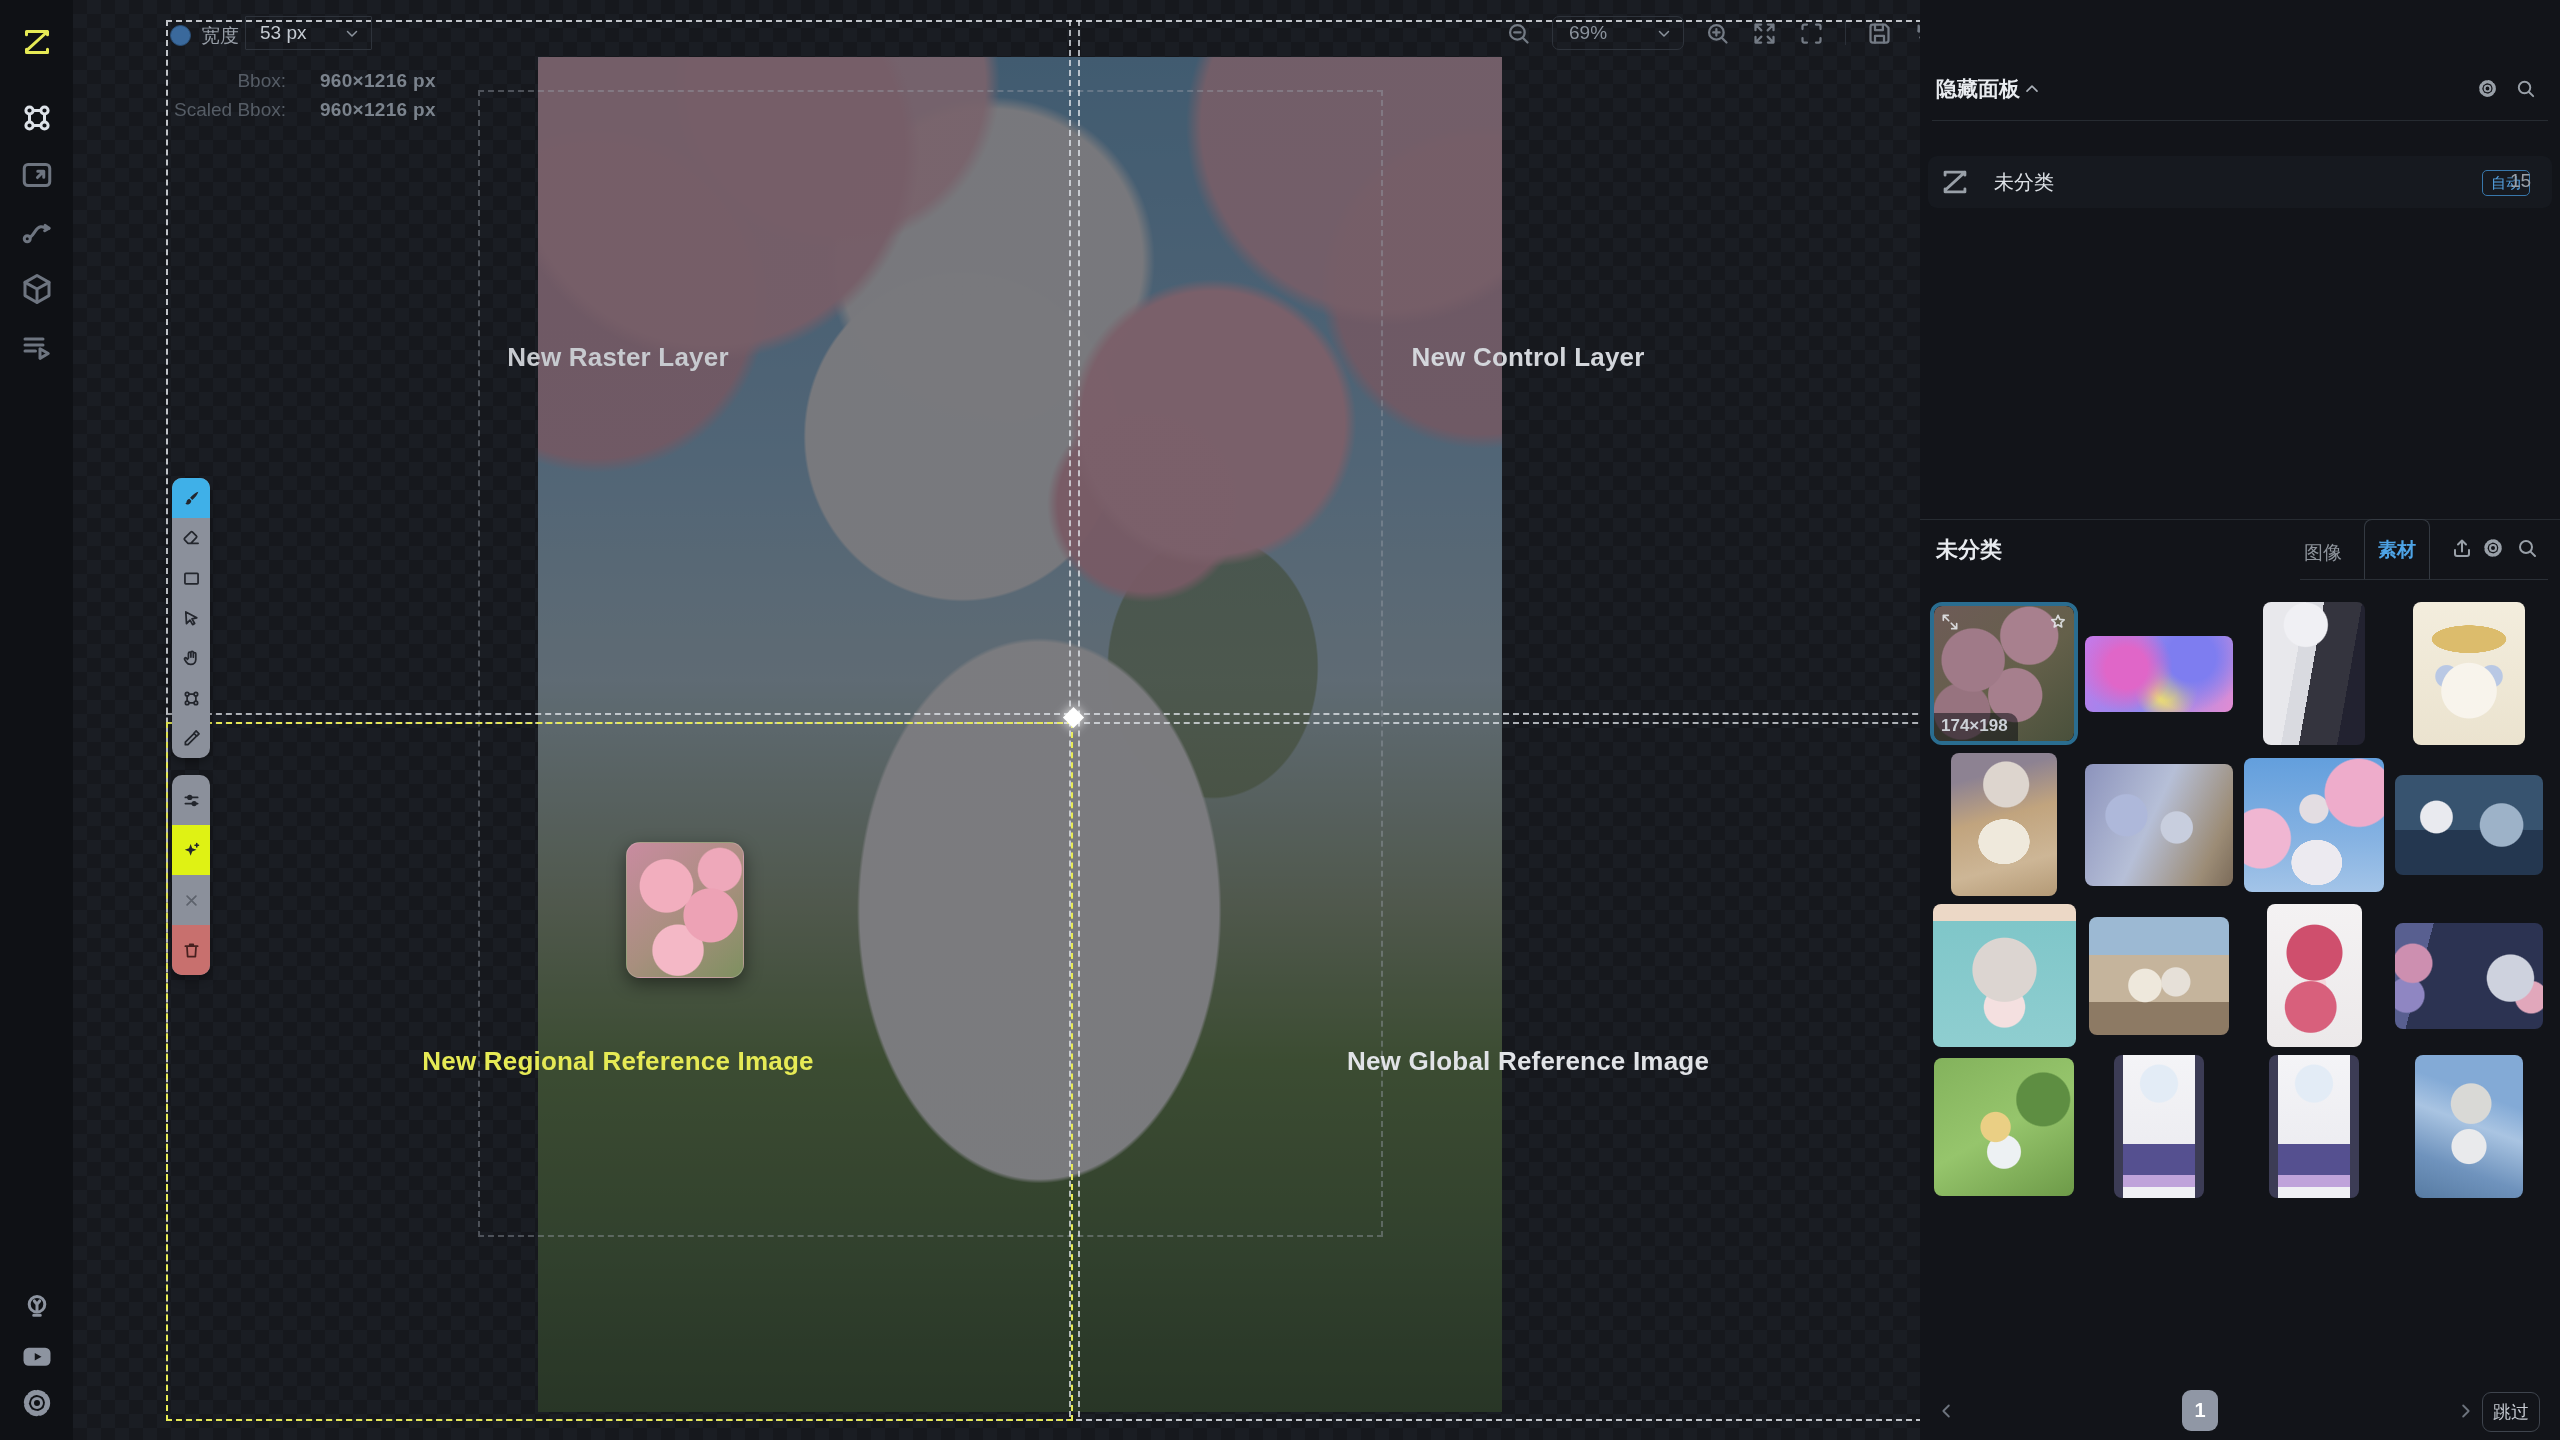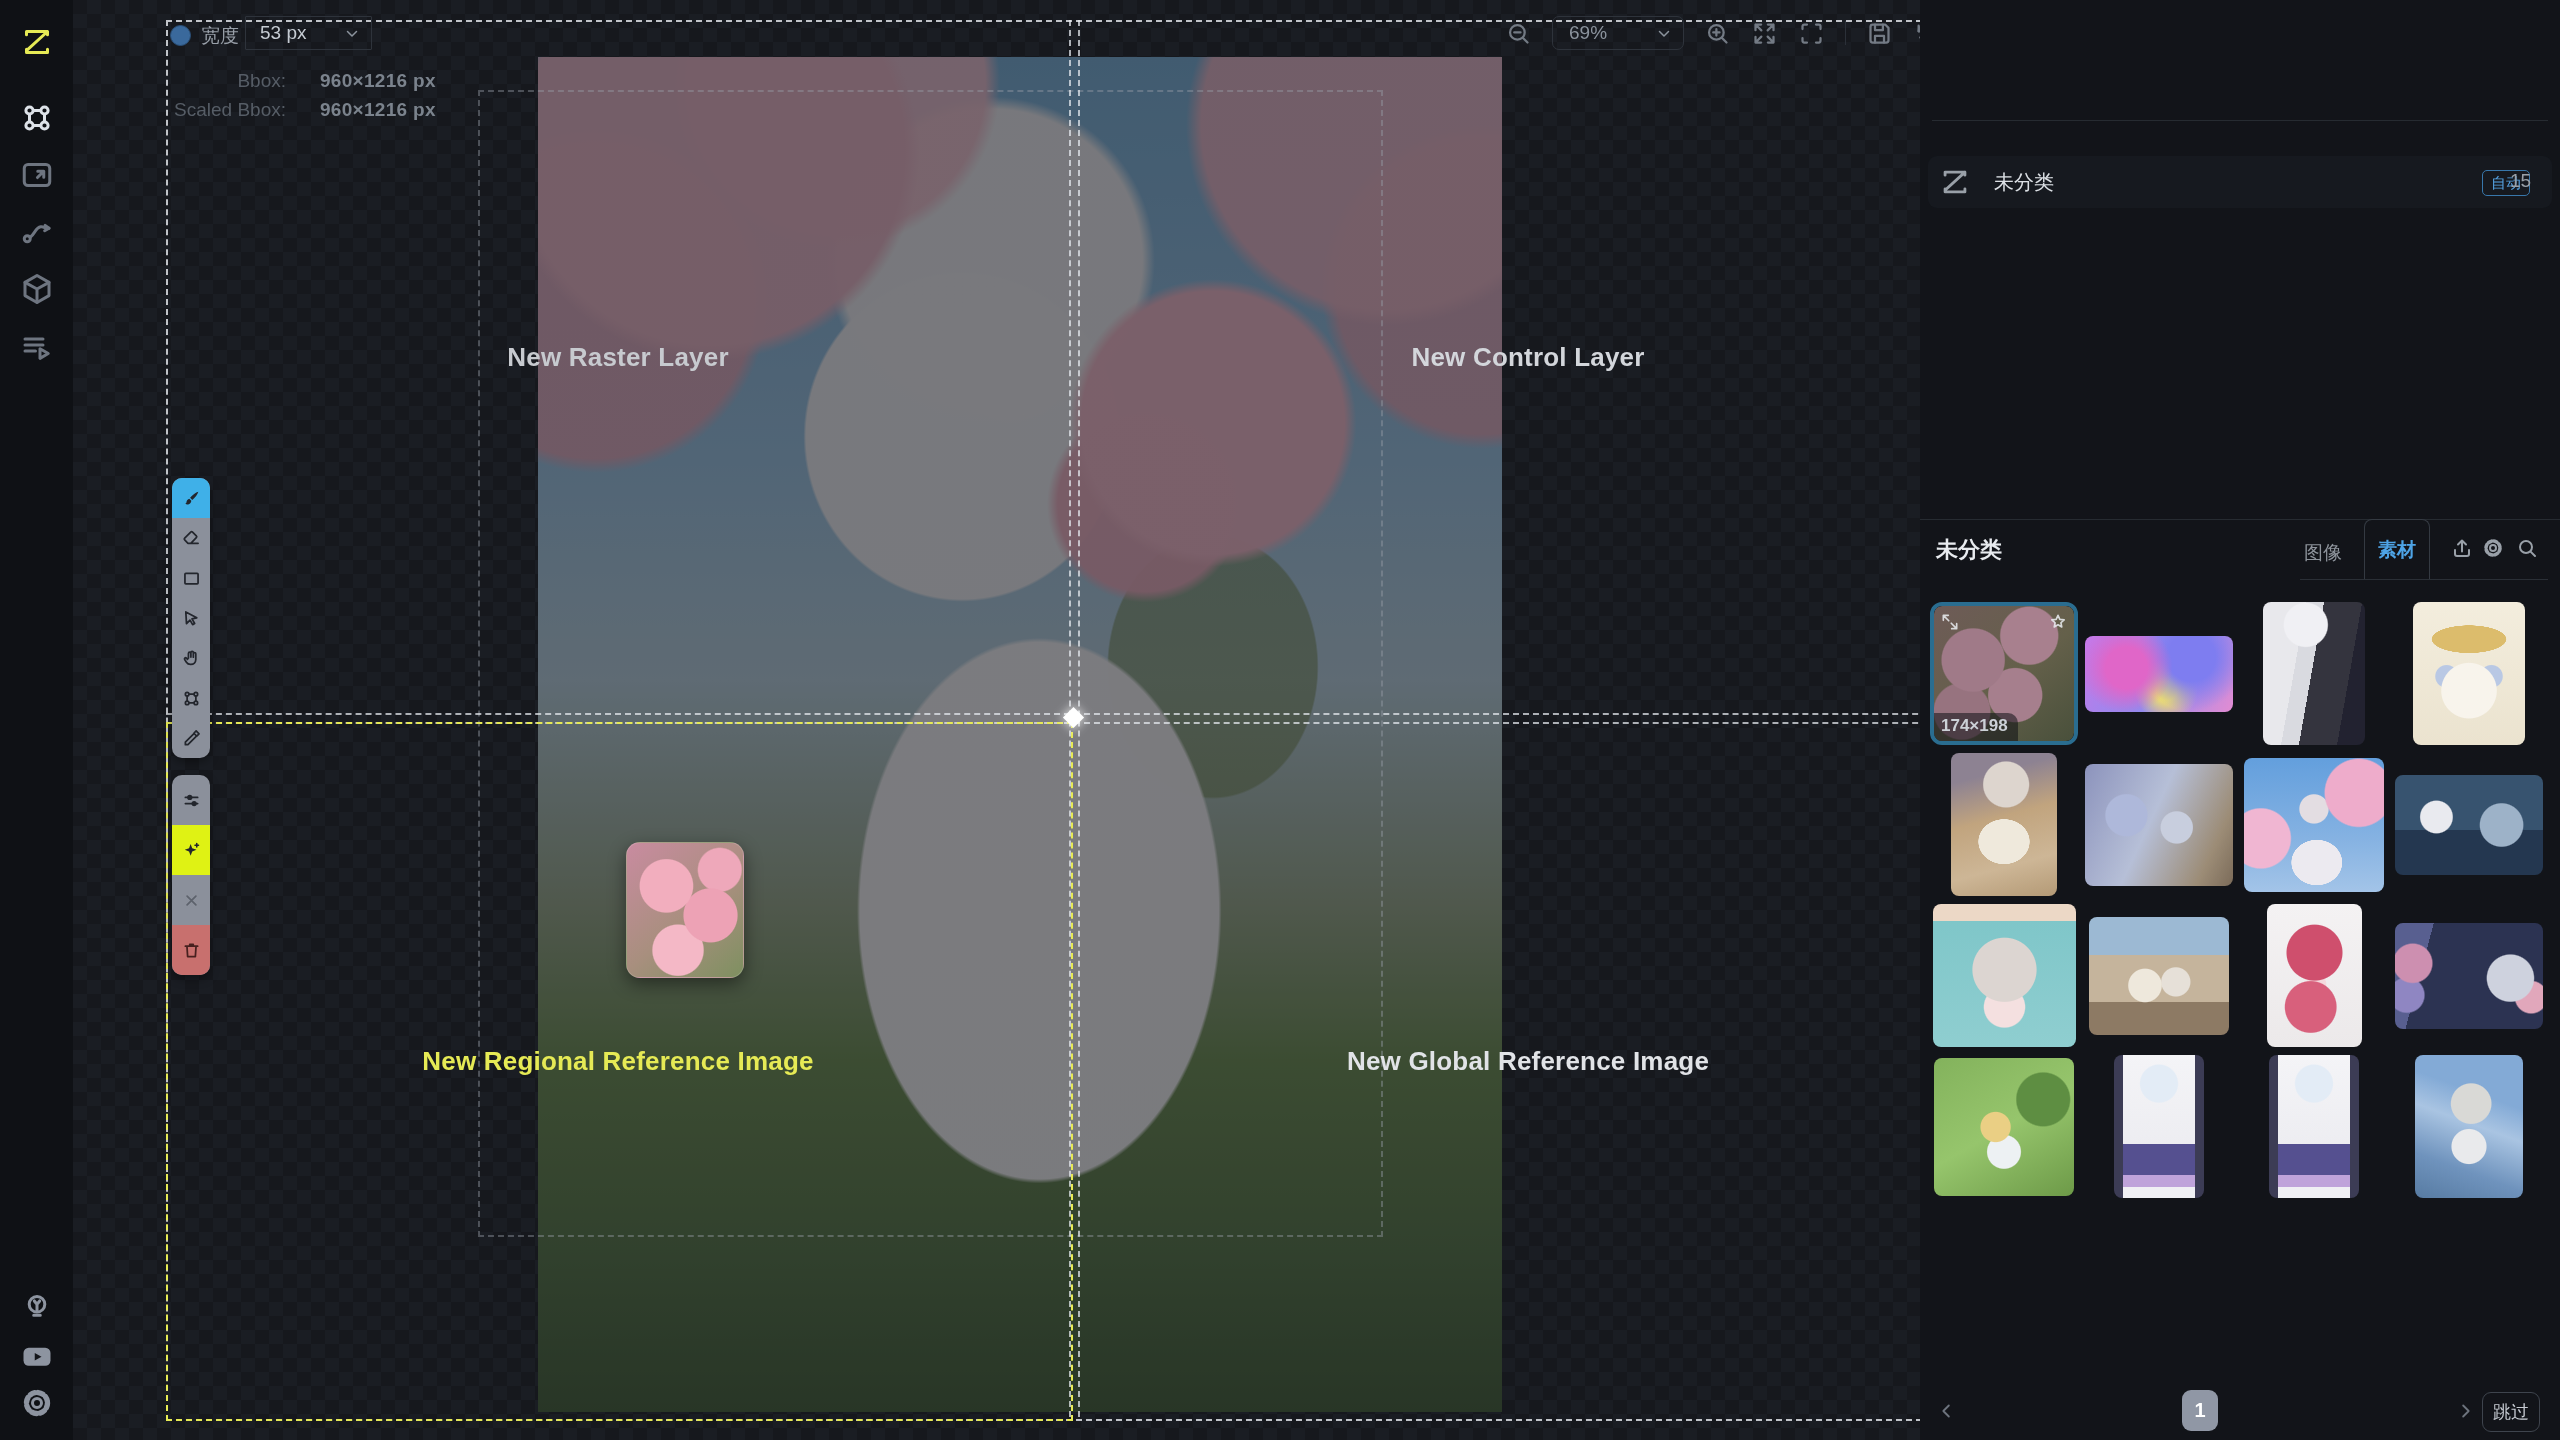--- a/index.html
+++ b/index.html
@@ -369,20 +369,40 @@
       <svg viewBox="0 0 24 24">
           <path d="M5 7h14M10 7V5h4v2M6.8 7l.8 12h8.8l.8-12"></path>
         </svg>
       </div>
   </div>
 
 </main>
 
 <section id="panel">
 
+  <div class="prow" id="hiddenrow">
+    <span class="t">隐藏面板</span>
+    <span class="chev ic">
+      <svg viewBox="0 0 24 24">
+          <path d="M6 14.5l6-6 6 6"></path>
+        </svg>
+      </span>
+    <span class="ic" id="hp-gear">
+      <svg viewBox="0 0 24 24">
+          <circle cx="12" cy="12" r="3"></circle>
+          <circle cx="12" cy="12" r="7" stroke-width="3.6" stroke-dasharray="3.3 2.3"></circle>
+        </svg>
+      </span>
+    <span class="ic" id="hp-search">
+      <svg viewBox="0 0 24 24">
+          <circle cx="11" cy="11" r="6"></circle>
+          <path d="M15.6 15.6 20 20"></path>
+        </svg>
+      </span>
+  </div>
   <div id="pdiv1"></div>
 
 
   <div id="boarditem">
     <span class="bicon ic">
       <svg viewBox="0 0 24 24" stroke-width="2.4">
           <path d="M5 5h14M19 5v2.2M5 5v2.2M19 5 5 17.8M5 19h14M5 19v-2.2M19 19v-2.2"></path>
         </svg>
       </span>
     <span class="bname">未分类</span>

